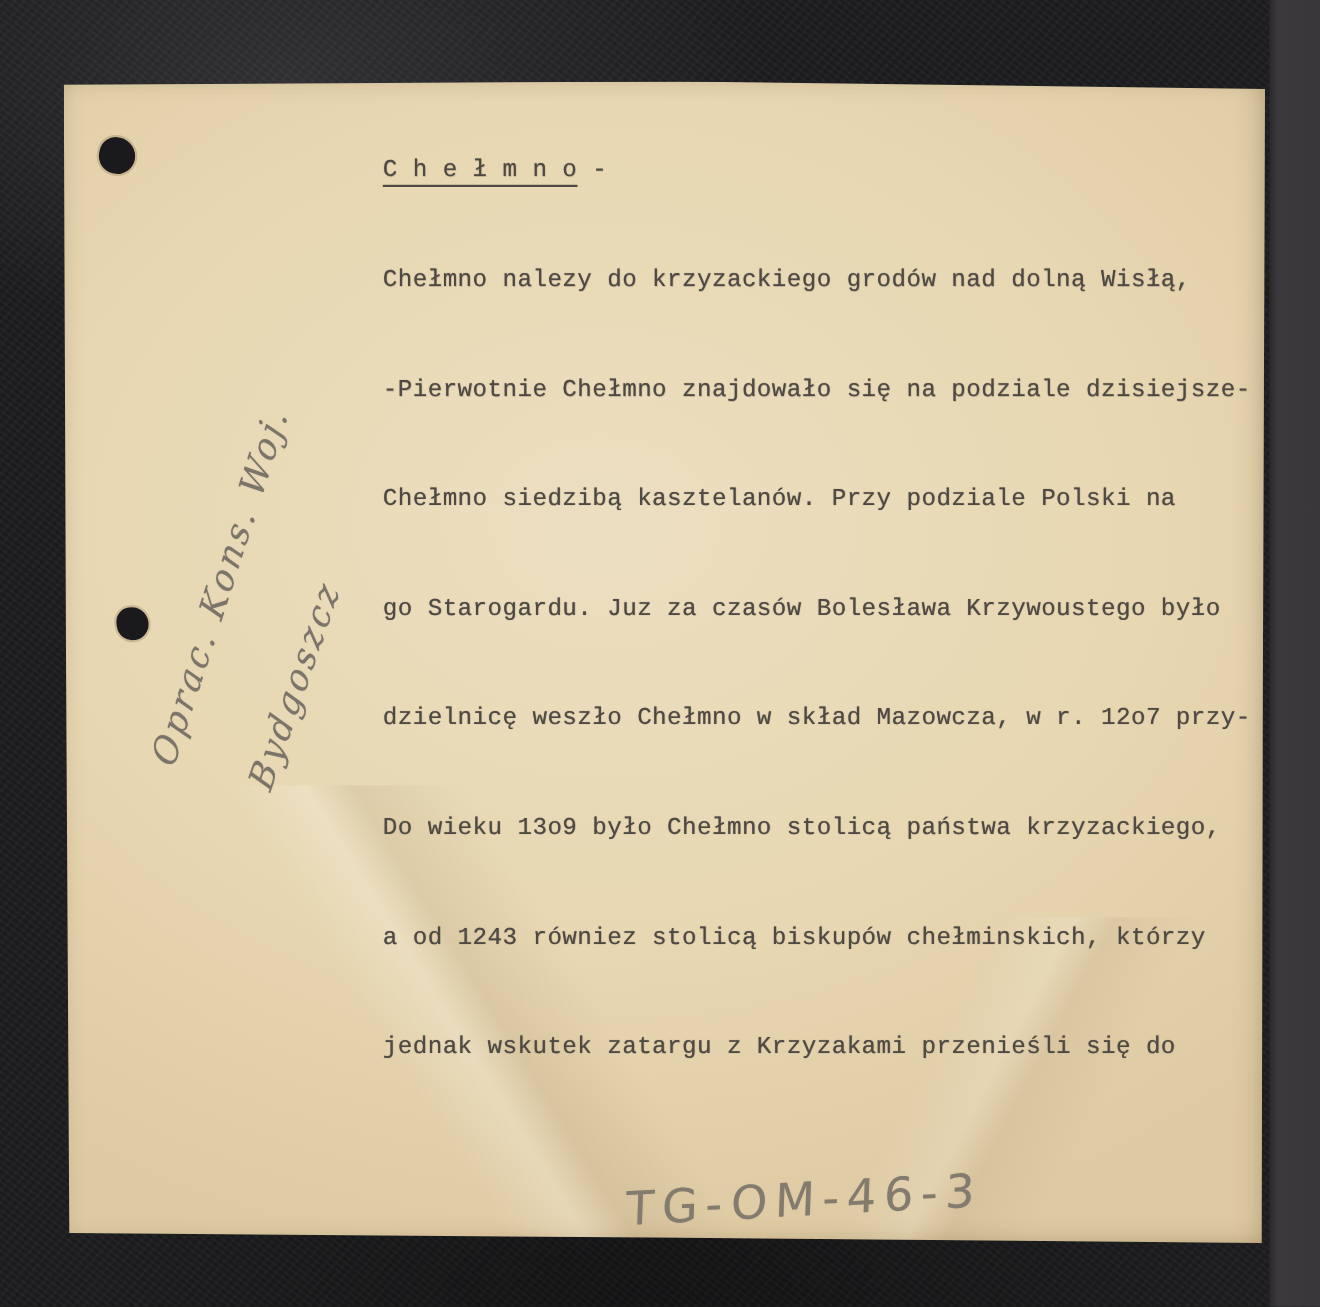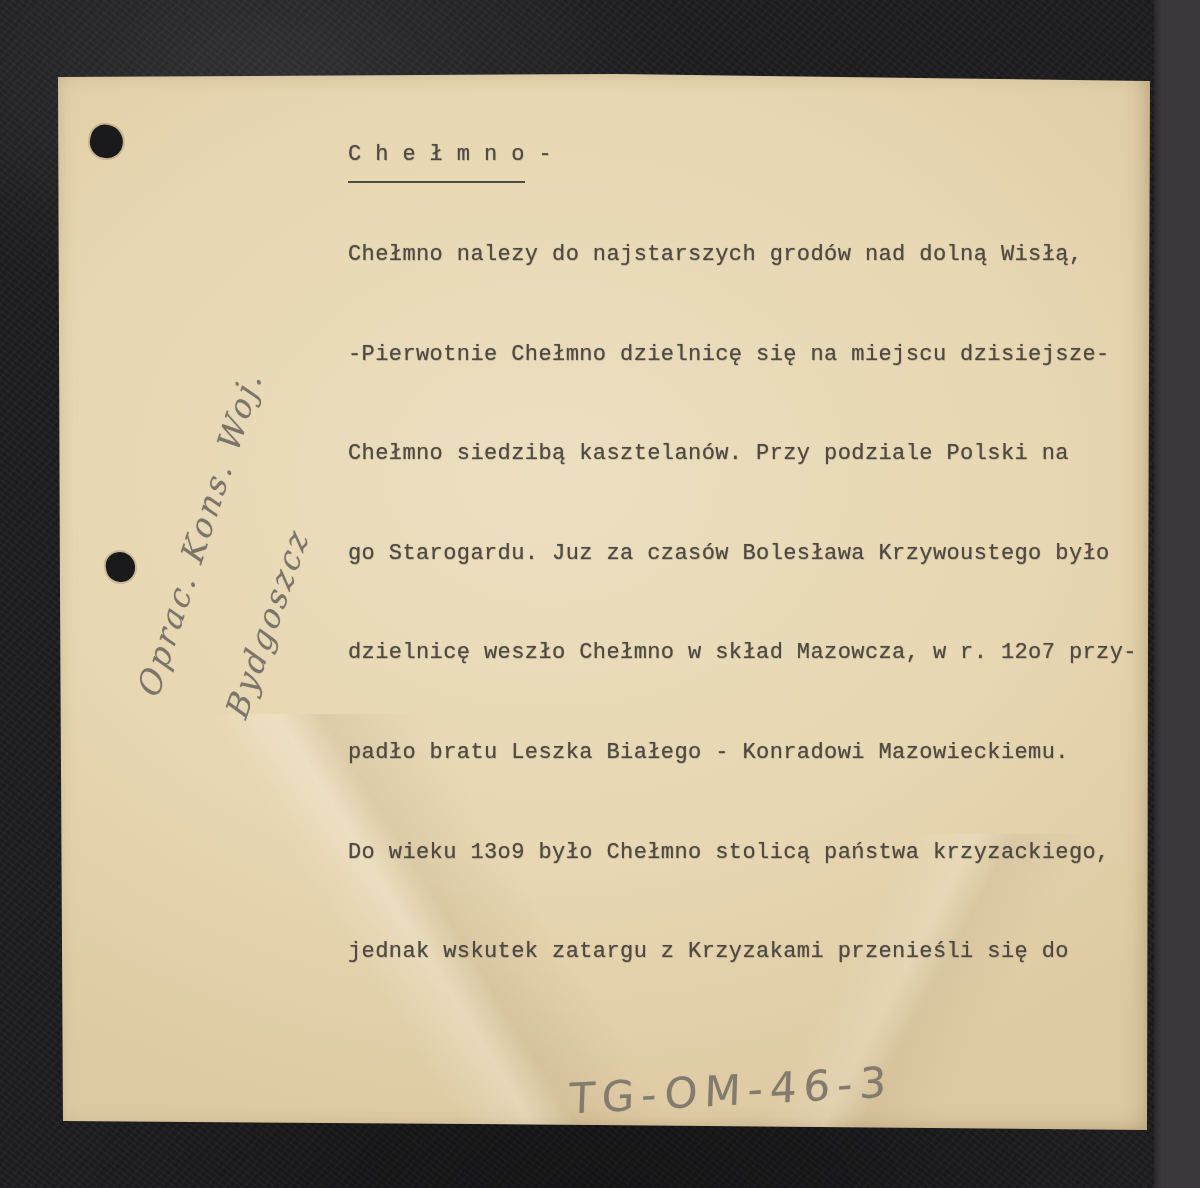--- a/index.html
+++ b/index.html
@@ -49,21 +49,21 @@
   .hole-2{left:49px;top:478px;width:29px;height:30px;transform:rotate(-8deg);}
   .typed{
     position:absolute;left:291px;top:-2px;
     font-family:"Liberation Mono","DejaVu Sans Mono",monospace;
     font-size:22px;line-height:33.2px;letter-spacing:0.4px;
     color:#4e4a43;
     text-shadow:0 0 1px rgba(70,62,52,0.55), 0.5px 0.5px 0 rgba(70,62,52,0.18);
     white-space:pre;
   }
   .tline{white-space:pre;}
-  .title-underline{border-bottom:2.5px solid #4e4a43;padding-bottom:14px;}
+  .title-underline{border-bottom:2.5px solid #4e4a43;padding-bottom:1px;}
   .margin-note{
     position:absolute;
     font-family:"DejaVu Serif",serif;font-style:italic;
     color:rgba(112,106,98,0.85);
     transform-origin:left bottom;
     white-space:nowrap;
     text-shadow:0 0 1px rgba(112,106,98,0.4);
   }
   .margin-note-1{left:108px;top:590px;font-size:32px;letter-spacing:3px;transform:rotate(-72deg) skewX(-6deg);}
   .margin-note-2{left:196px;top:612px;font-size:32px;letter-spacing:3px;transform:rotate(-71deg) skewX(-6deg);}
@@ -86,27 +86,27 @@
     <div class="crease-a"></div>
     <div class="crease-b"></div>
     <div class="hole hole-1"></div>
     <div class="hole hole-2"></div>
 
     <div class="margin-note margin-note-1">Oprac. Kons. Woj.</div>
     <div class="margin-note margin-note-2">Bydgoszcz</div>
 
     <div class="typed">
       <div class="tline"><span class="title-underline">C h e ł m n o</span><span> -</span></div>
-      <div class="tline">Chełmno nalezy do najstarszych grodów nad dolną Wisłą,</div>
-      <div class="tline">-Pierwotnie Chełmno dzielnicę się na miejscu dzisiejsze-</div>
+      <div class="tline">Chełmno nalezy do krzyzackiego grodów nad dolną Wisłą,</div>
+      <div class="tline">-Pierwotnie Chełmno znajdowało się na podziale dzisiejsze-</div>
       <div class="tline">Chełmno siedzibą kasztelanów. Przy podziale Polski na</div>
       <div class="tline">go Starogardu. Juz za czasów Bolesława Krzywoustego było</div>
       <div class="tline">dzielnicę weszło Chełmno w skład Mazowcza, w r. 12o7 przy-</div>
-      <div class="tline">padło bratu Leszka Białego - Konradowi Mazowieckiemu.</div>
       <div class="tline">Do wieku 13o9 było Chełmno stolicą państwa krzyzackiego,</div>
+      <div class="tline">a od 1243 równiez stolicą biskupów chełminskich, którzy</div>
       <div class="tline">jednak wskutek zatargu z Krzyzakami przenieśli się do</div>
       
       
       
       
       
       
       
       
       

